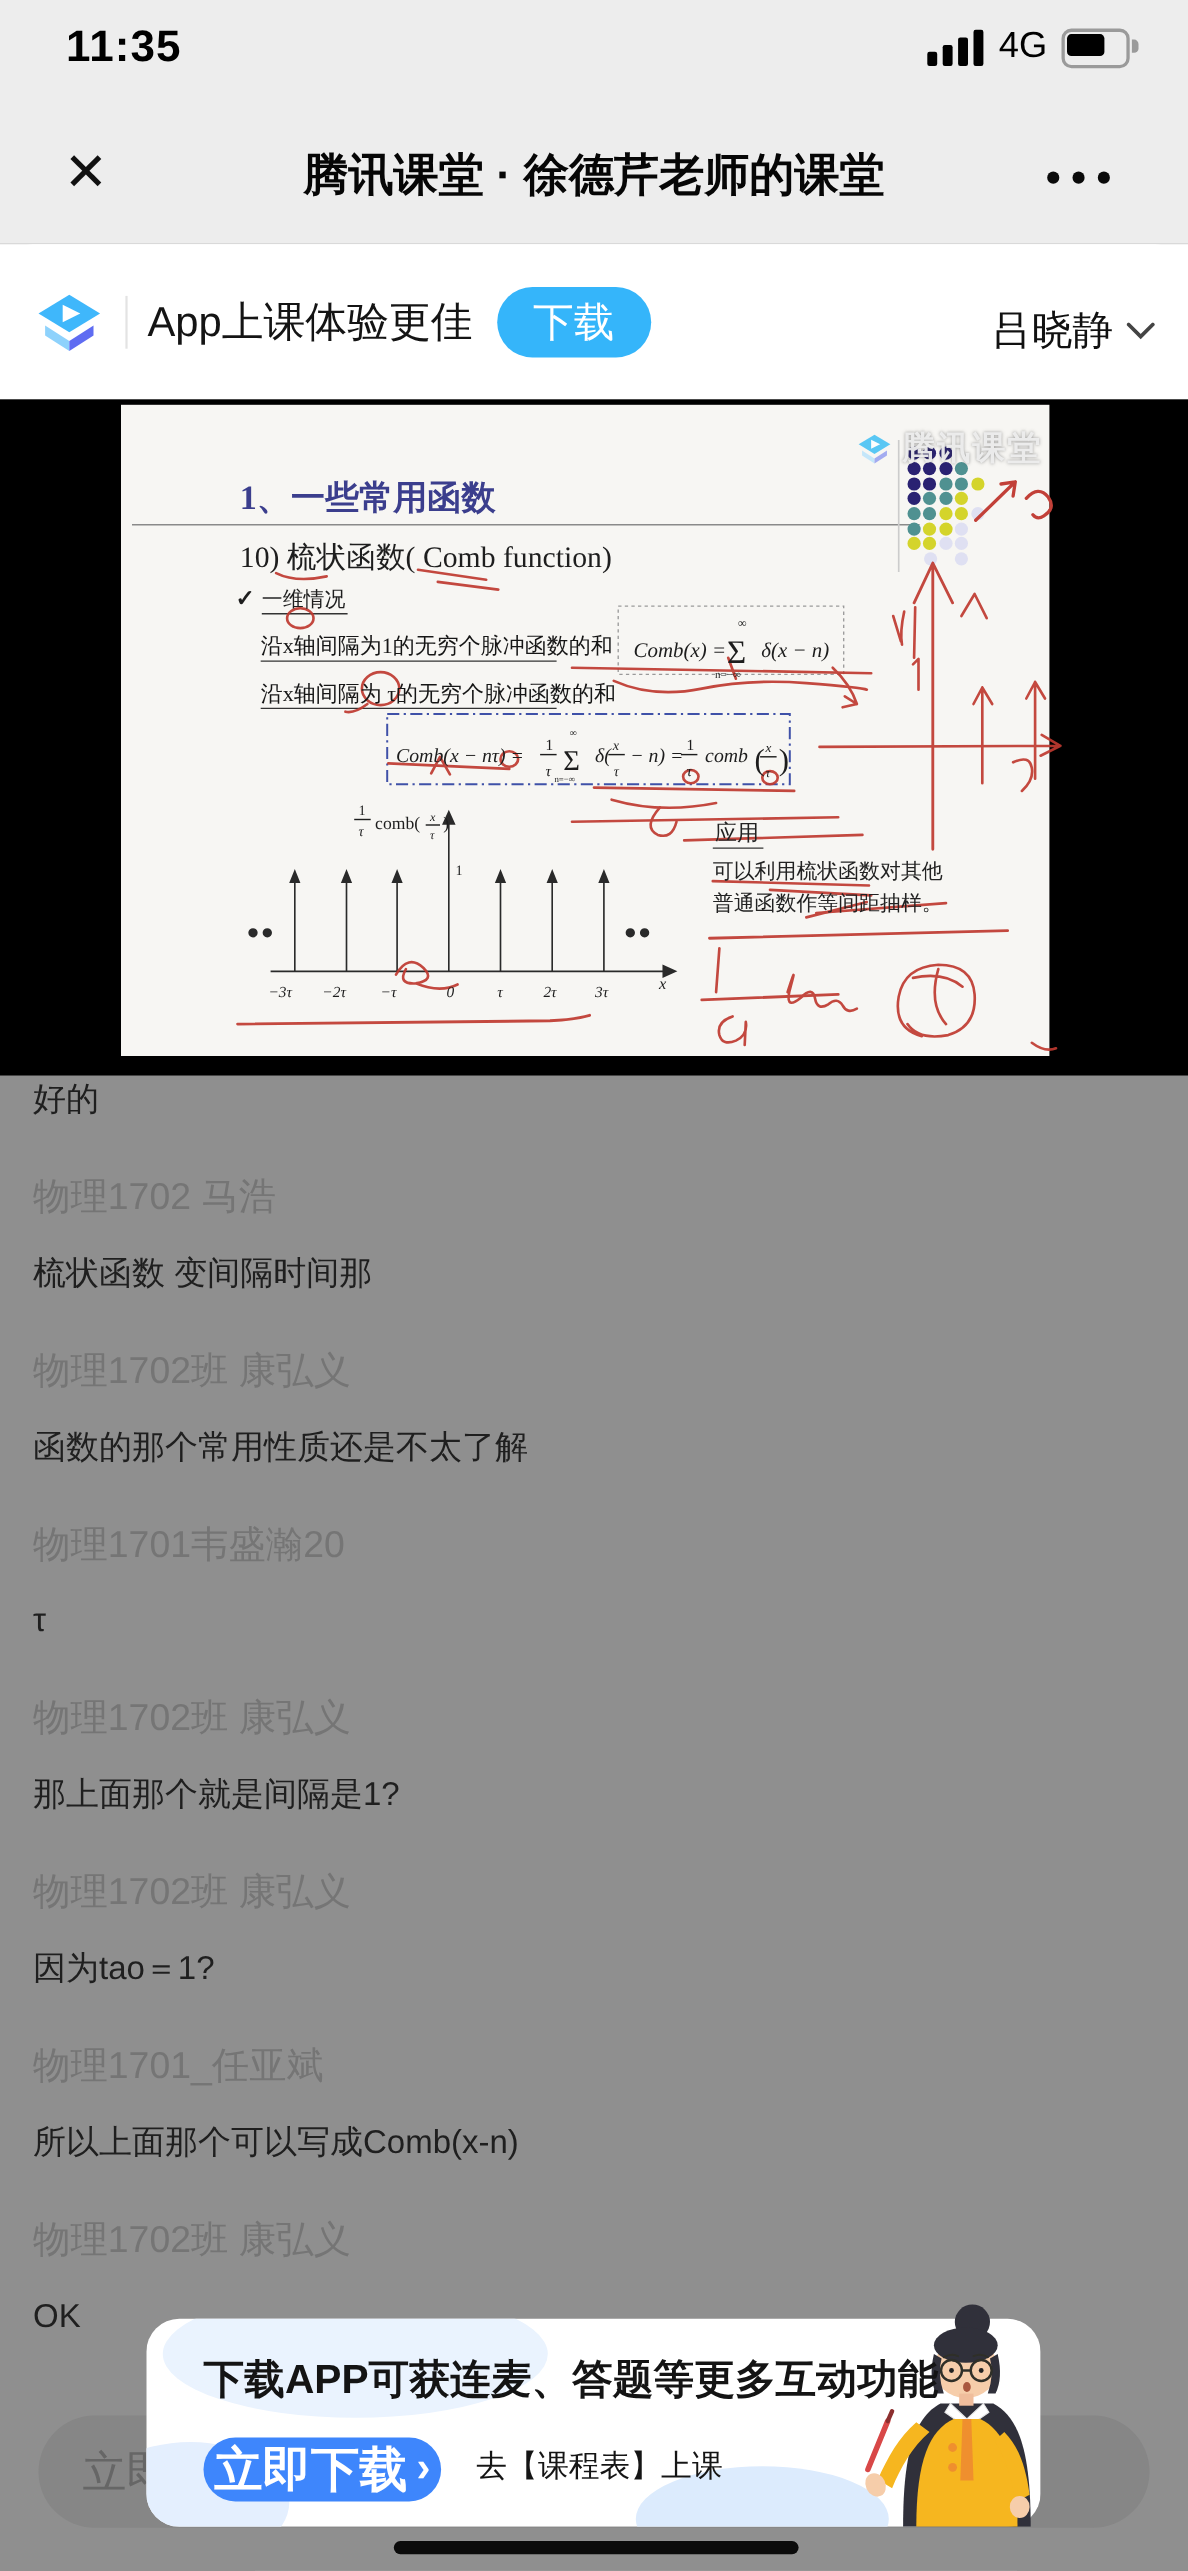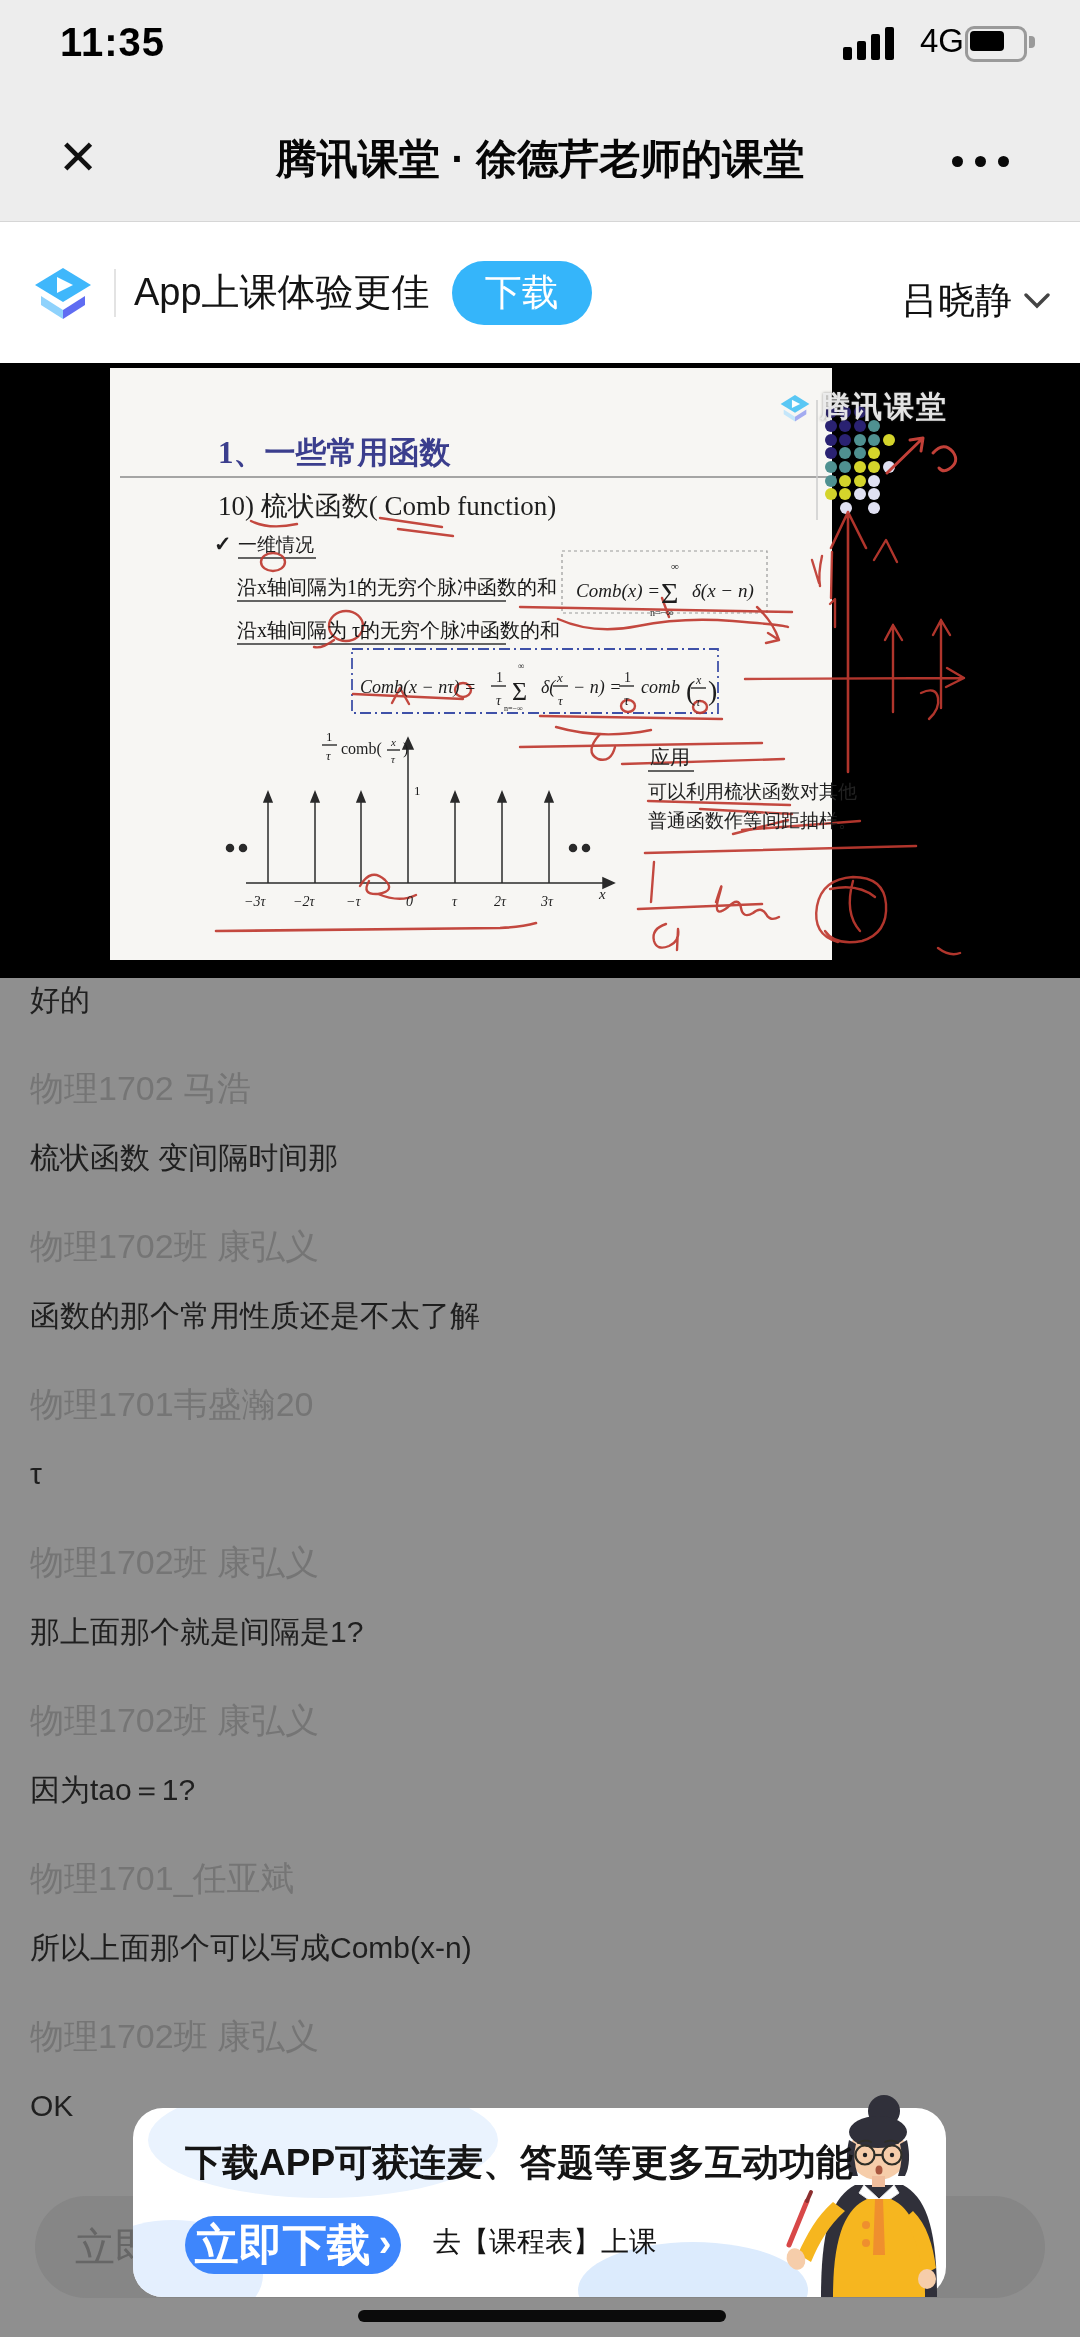--- a/index.html
+++ b/index.html
@@ -6,42 +6,42 @@
   body{width:1080px;height:2337px;font-family:"Liberation Sans",sans-serif;background:#000;}
   #app{position:relative;width:1080px;height:2337px;overflow:hidden;background:#fff;}
   .abs{position:absolute;}
 
   
   #topbar{left:0;top:0;width:1080px;height:222px;background:#ededed;border-bottom:1px solid #d6d6d6;box-sizing:border-box;}
   #status-row{left:0;top:14px;width:1080px;height:60px;}
   #time{left:60px;top:6px;font-size:40px;font-weight:700;color:#000;letter-spacing:1px;}
   #sig{left:843px;top:12px;width:58px;height:38px;}
   .bar{position:absolute;bottom:4px;background:#000;width:9px;border-radius:2px;}
-  #net{left:908px;top:8px;font-size:33px;color:#000;margin-left:12px;}
+  #net{left:908px;top:8px;font-size:33px;color:#000;}
   #batt{left:965px;top:12px;width:74px;height:34px;}
   #batt .shell{position:absolute;left:0;top:0;width:56px;height:30px;border:3px solid #9a9a9a;border-radius:9px;}
   #batt .fill{position:absolute;left:5px;top:5px;width:34px;height:20px;background:#000;border-radius:4px;}
   #batt .tip{position:absolute;left:64px;top:10px;width:6px;height:12px;background:#9a9a9a;border-radius:0 4px 4px 0;}
   #close-btn{left:48px;top:126px;width:60px;height:64px;font-size:48px;font-weight:300;color:#111;text-align:center;line-height:64px;}
   #page-title{left:0;top:132px;width:1080px;text-align:center;font-size:41px;font-weight:600;color:#060606;}
   #more-btn{right:58px;top:146px;width:84px;height:30px;display:flex;gap:12px;align-items:center;justify-content:center;}
   #more-btn i{width:11px;height:11px;border-radius:50%;background:#0a0a0a;}
 
   
   #banner{left:0;top:222px;width:1080px;height:141px;background:#fff;display:flex;align-items:center;border-radius:30px;}
   #logo{margin-left:30px;width:66px;height:66px;flex:0 0 auto;}
   #logo-divider{width:2px;height:48px;background:#e3e3e3;margin-left:18px;flex:0 0 auto;}
   #slogan{margin-left:18px;font-size:38px;color:#141414;}
   #dl-pill{margin-left:22px;width:140px;height:64px;border-radius:32px;background:#35b5fa;color:#fff;font-size:37px;display:flex;align-items:center;justify-content:center;}
   #user-menu{margin-left:auto;margin-right:30px;display:flex;align-items:center;gap:12px;margin-top:16px;}
   #user-name{font-size:37px;color:#111;}
 
   
   #video{left:0;top:363px;width:1080px;height:615px;background:#000;}
-  #slide{left:110px;top:5px;width:722px;height:592px;background:#f7f6f3;}
+  #slide{left:110px;top:5px;width:844px;height:592px;background:#f7f6f3;}
   #slide svg{display:block;width:858px;height:592px;}
   #watermark{left:778px;top:24px;display:flex;align-items:center;gap:8px;}
   #watermark span{font-size:30px;color:rgba(238,238,238,0.95);text-shadow:0 0 3px rgba(60,60,60,.5);font-weight:600;letter-spacing:2px;}
   #vid-redmarks{left:875px;top:42px;}
 
   
   #chat{left:0;top:978px;width:1080px;height:1359px;background:#8f8f8f;overflow:hidden;box-sizing:border-box;padding:0 30px;}
   .msg-row{margin-bottom:38px;}
   .nick{font-size:34px;color:#757575;line-height:40px;margin-bottom:20px;}
   .msg{font-size:30px;color:#1f1f1f;line-height:60px;}

